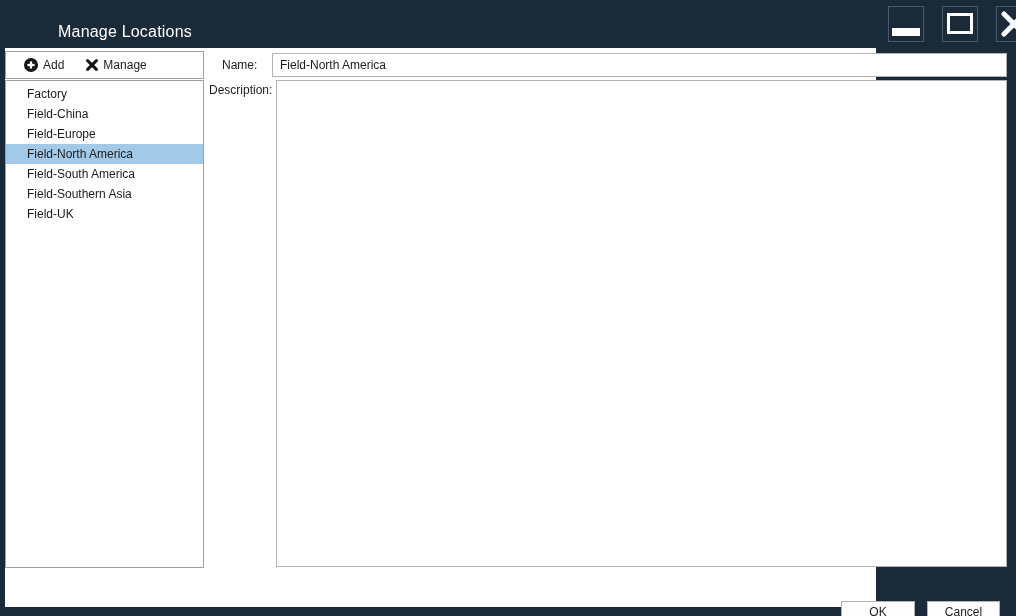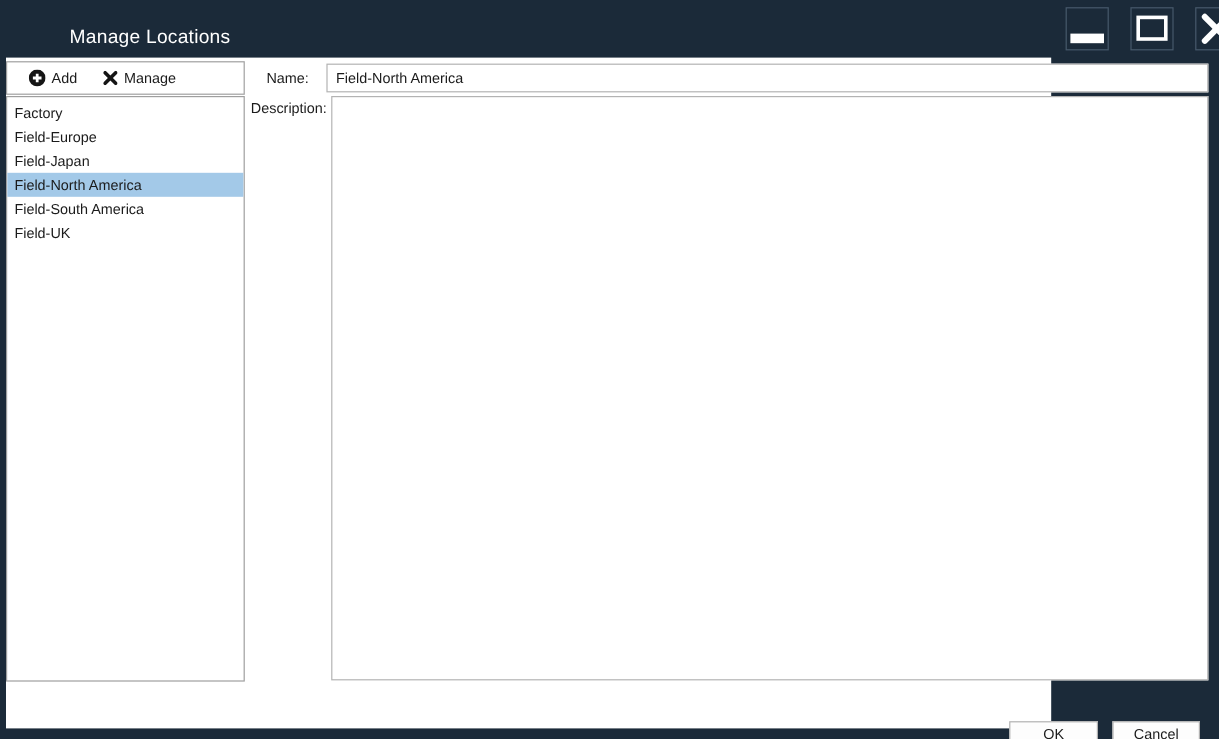--- a/index.html
+++ b/index.html
@@ -73,21 +73,21 @@
     width:199px; height:488px;
     border:1px solid #9f9f9f;
     box-sizing:border-box;
     background:#ffffff;
     padding-top:3px;
     overflow:hidden;
   }
   .row {
     height:20px; line-height:20px;
     font-size:12px;
-    padding-left:6px;
+    padding-left:21px;
     white-space:nowrap;
   }
   .row.selected { background:#a3c9e8; }
 
   
   .field-label {
     position:absolute;
     font-size:12px; color:#1b1b1b;
     white-space:nowrap;
   }
@@ -169,24 +169,25 @@
         <svg width="12" height="12" viewBox="0 0 12 12">
           <line x1="1.6" y1="1.6" x2="10.4" y2="10.4" stroke="#151515" stroke-width="3" stroke-linecap="round"></line>
           <line x1="10.4" y1="1.6" x2="1.6" y2="10.4" stroke="#151515" stroke-width="3" stroke-linecap="round"></line>
         </svg>
         <span>Manage</span>
       </button>
     </div>
 
     <div class="list">
       <div class="row">Factory</div>
+      <div class="row">Field-China</div>
       <div class="row">Field-Europe</div>
-      <div class="row">Field-Japan</div>
       <div class="row selected">Field-North America</div>
       <div class="row">Field-South America</div>
+      <div class="row">Field-Southern Asia</div>
       <div class="row">Field-UK</div>
     </div>
 
     <span class="field-label name-label">Name:</span>
     <input class="name-input" type="text" value="Field-North America" style="">
 
     <span class="field-label desc-label">Description:</span>
     <textarea class="desc-input" style=""></textarea>
 
     <button class="dlg-btn ok-btn">OK</button>

